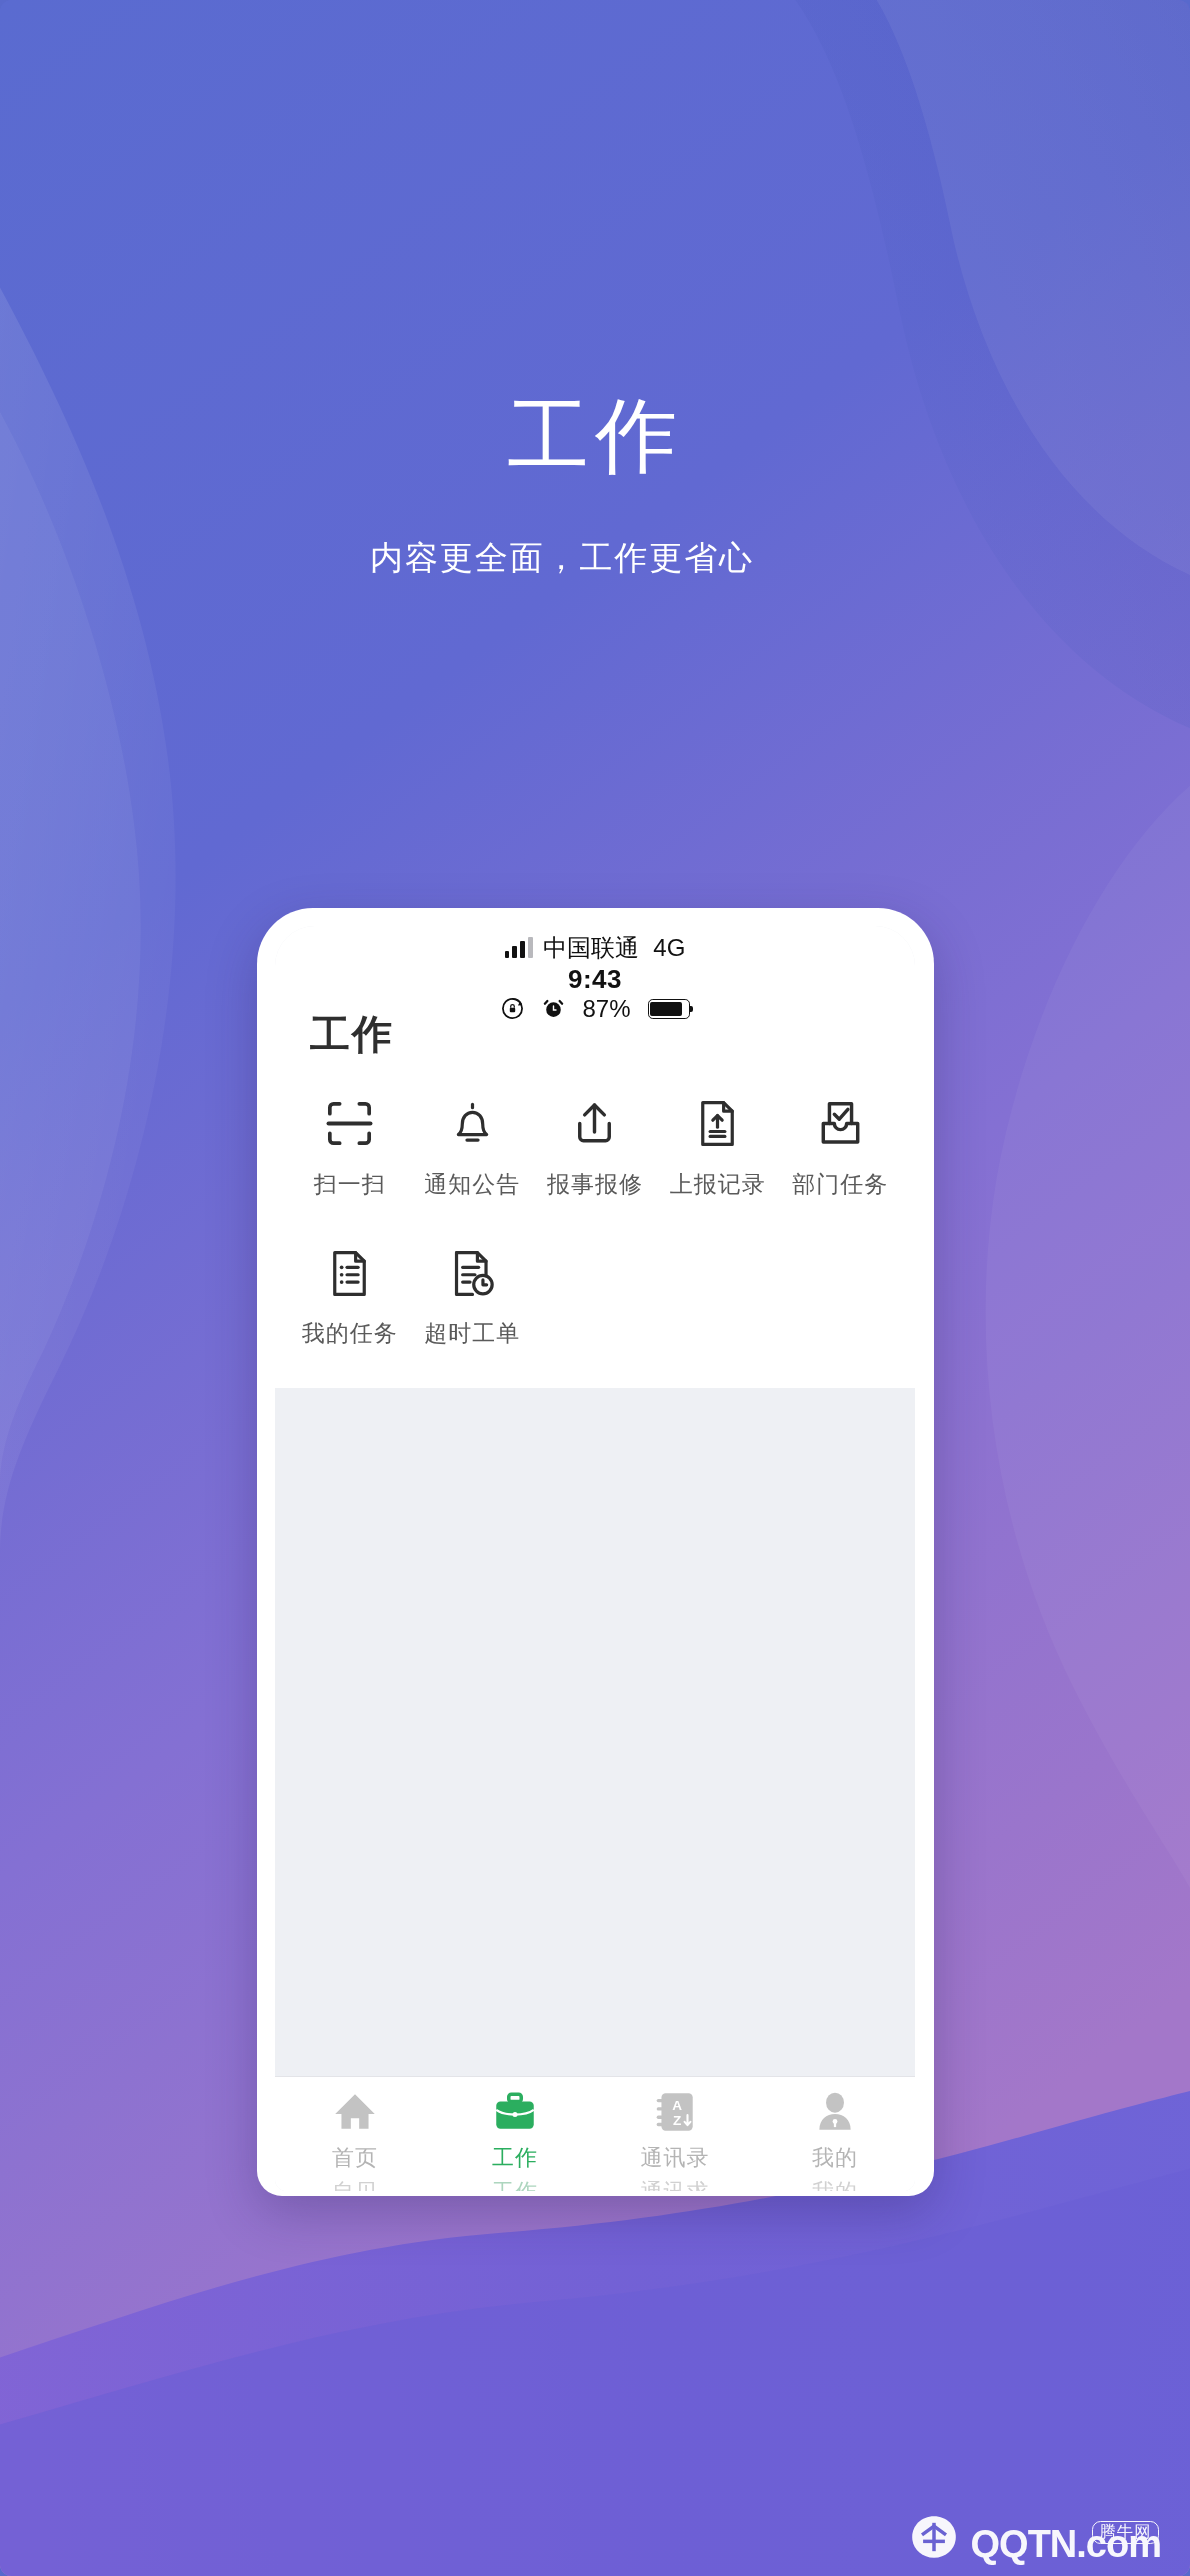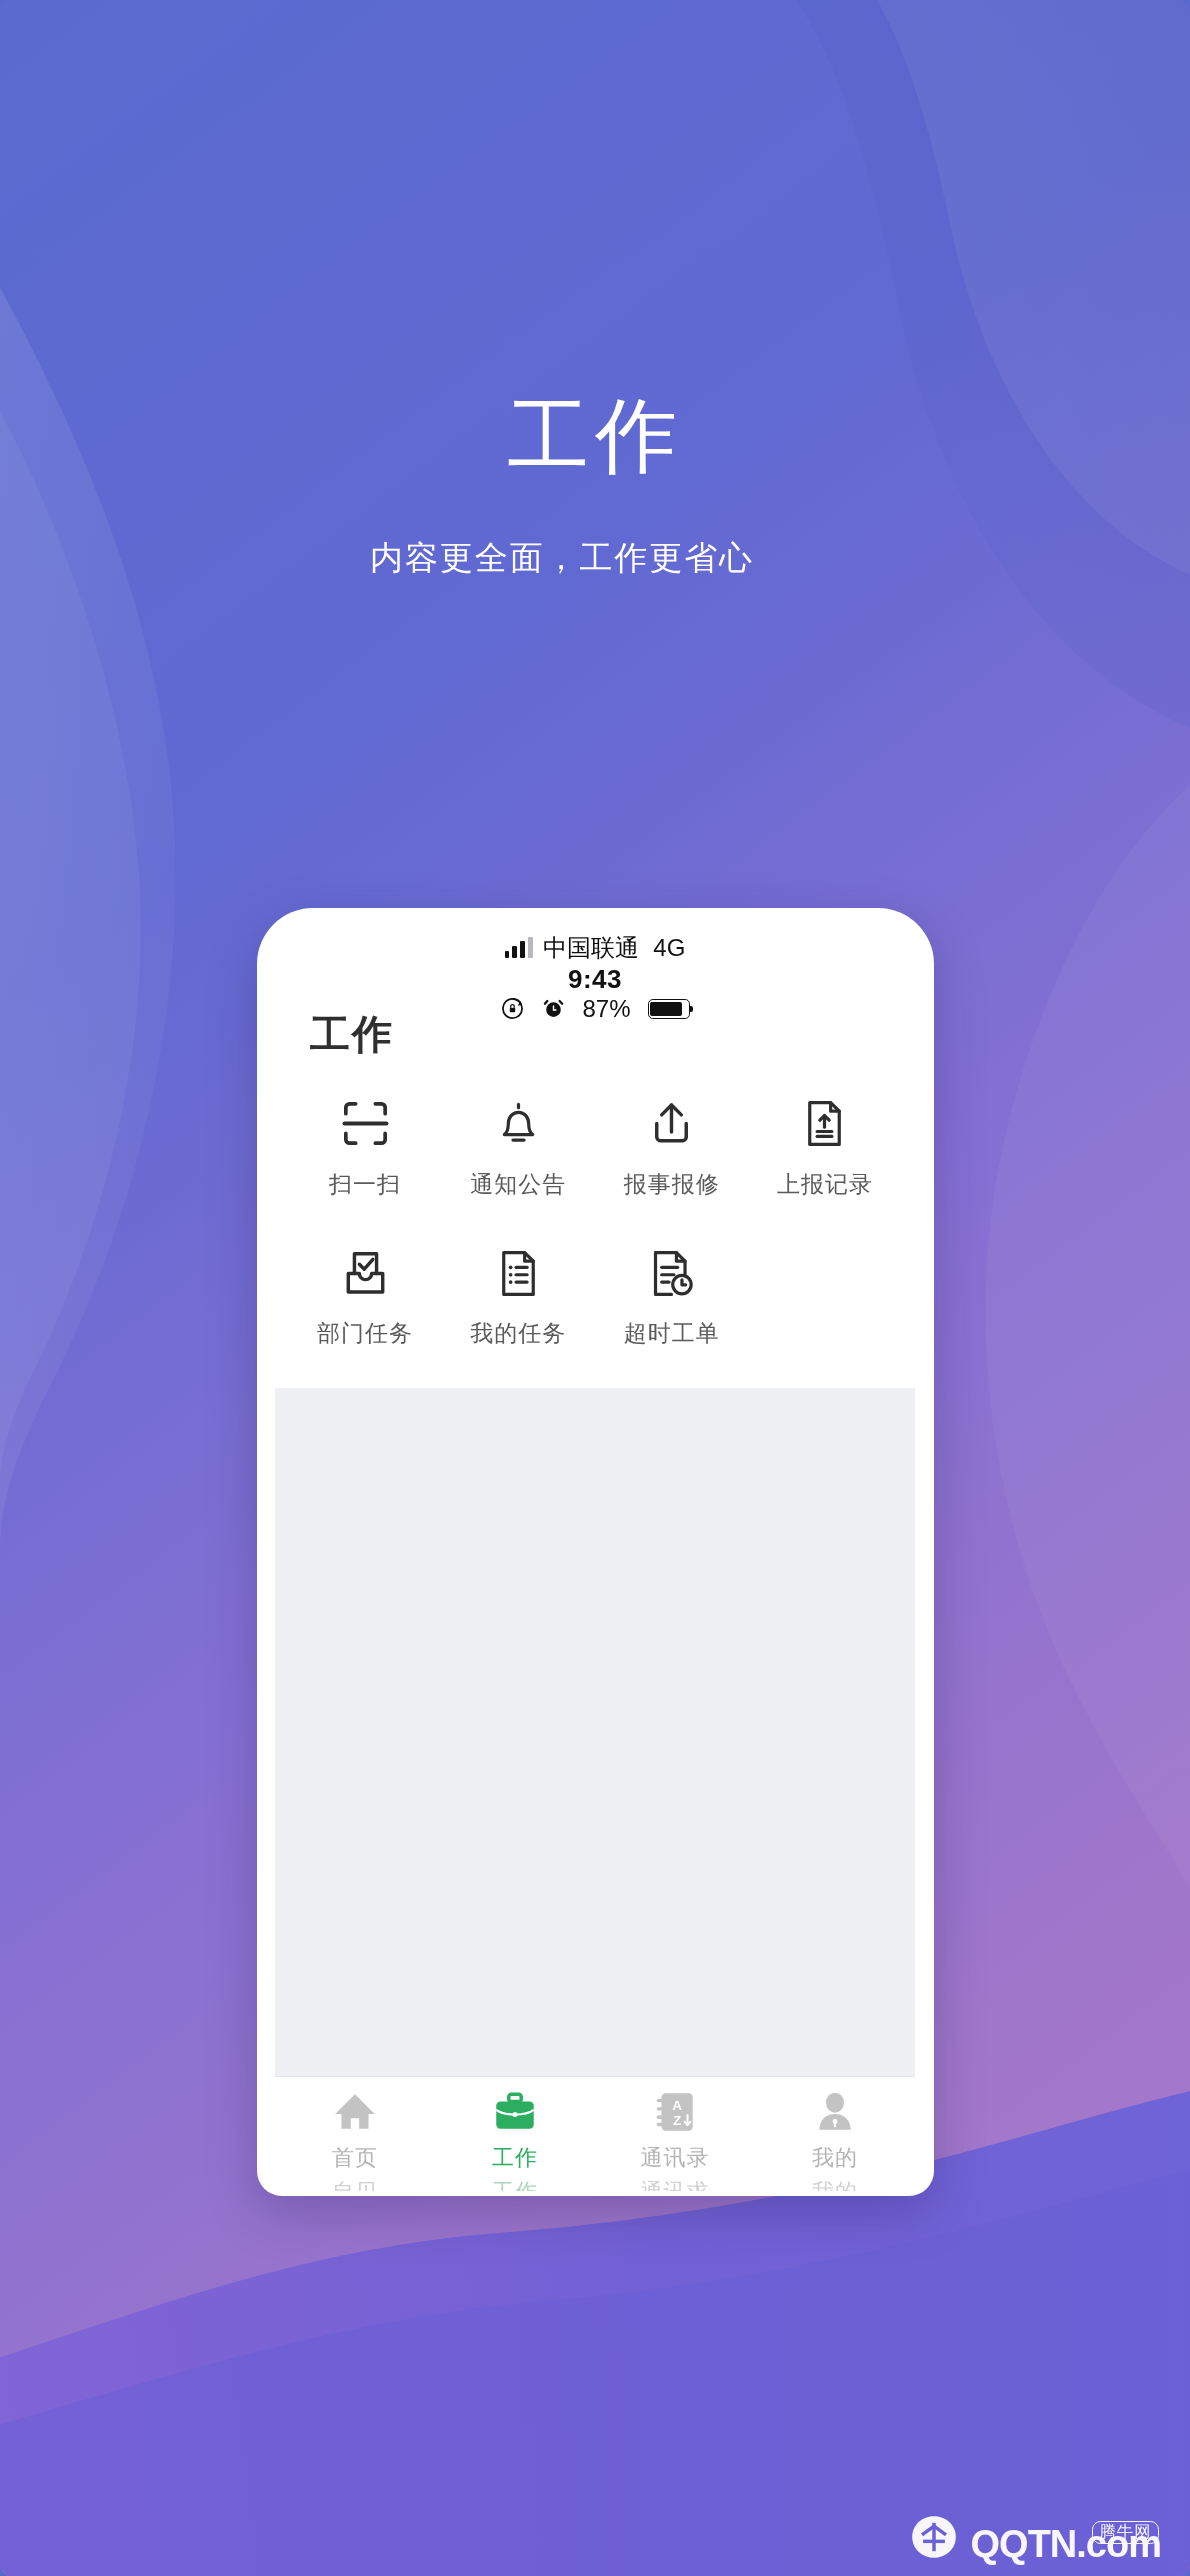--- a/index.html
+++ b/index.html
@@ -132,21 +132,21 @@
   }
   .app-title {
     font-size: 40px;
     font-weight: 700;
     color: #2f2f2f;
     padding: 27px 0 5.8px 35px;
     letter-spacing: 1.9px;
   }
   .grid {
     display: grid;
-    grid-template-columns: repeat(4, 1fr);
+    grid-template-columns: repeat(5, 1fr);
     row-gap: 29px;
     padding: 17px 13.4px 0 13.4px;
   }
   .tile {
     display: flex;
     flex-direction: column;
     align-items: center;
     gap: 15.3px;
     padding: 9.6px 0 5.8px 0;
   }

